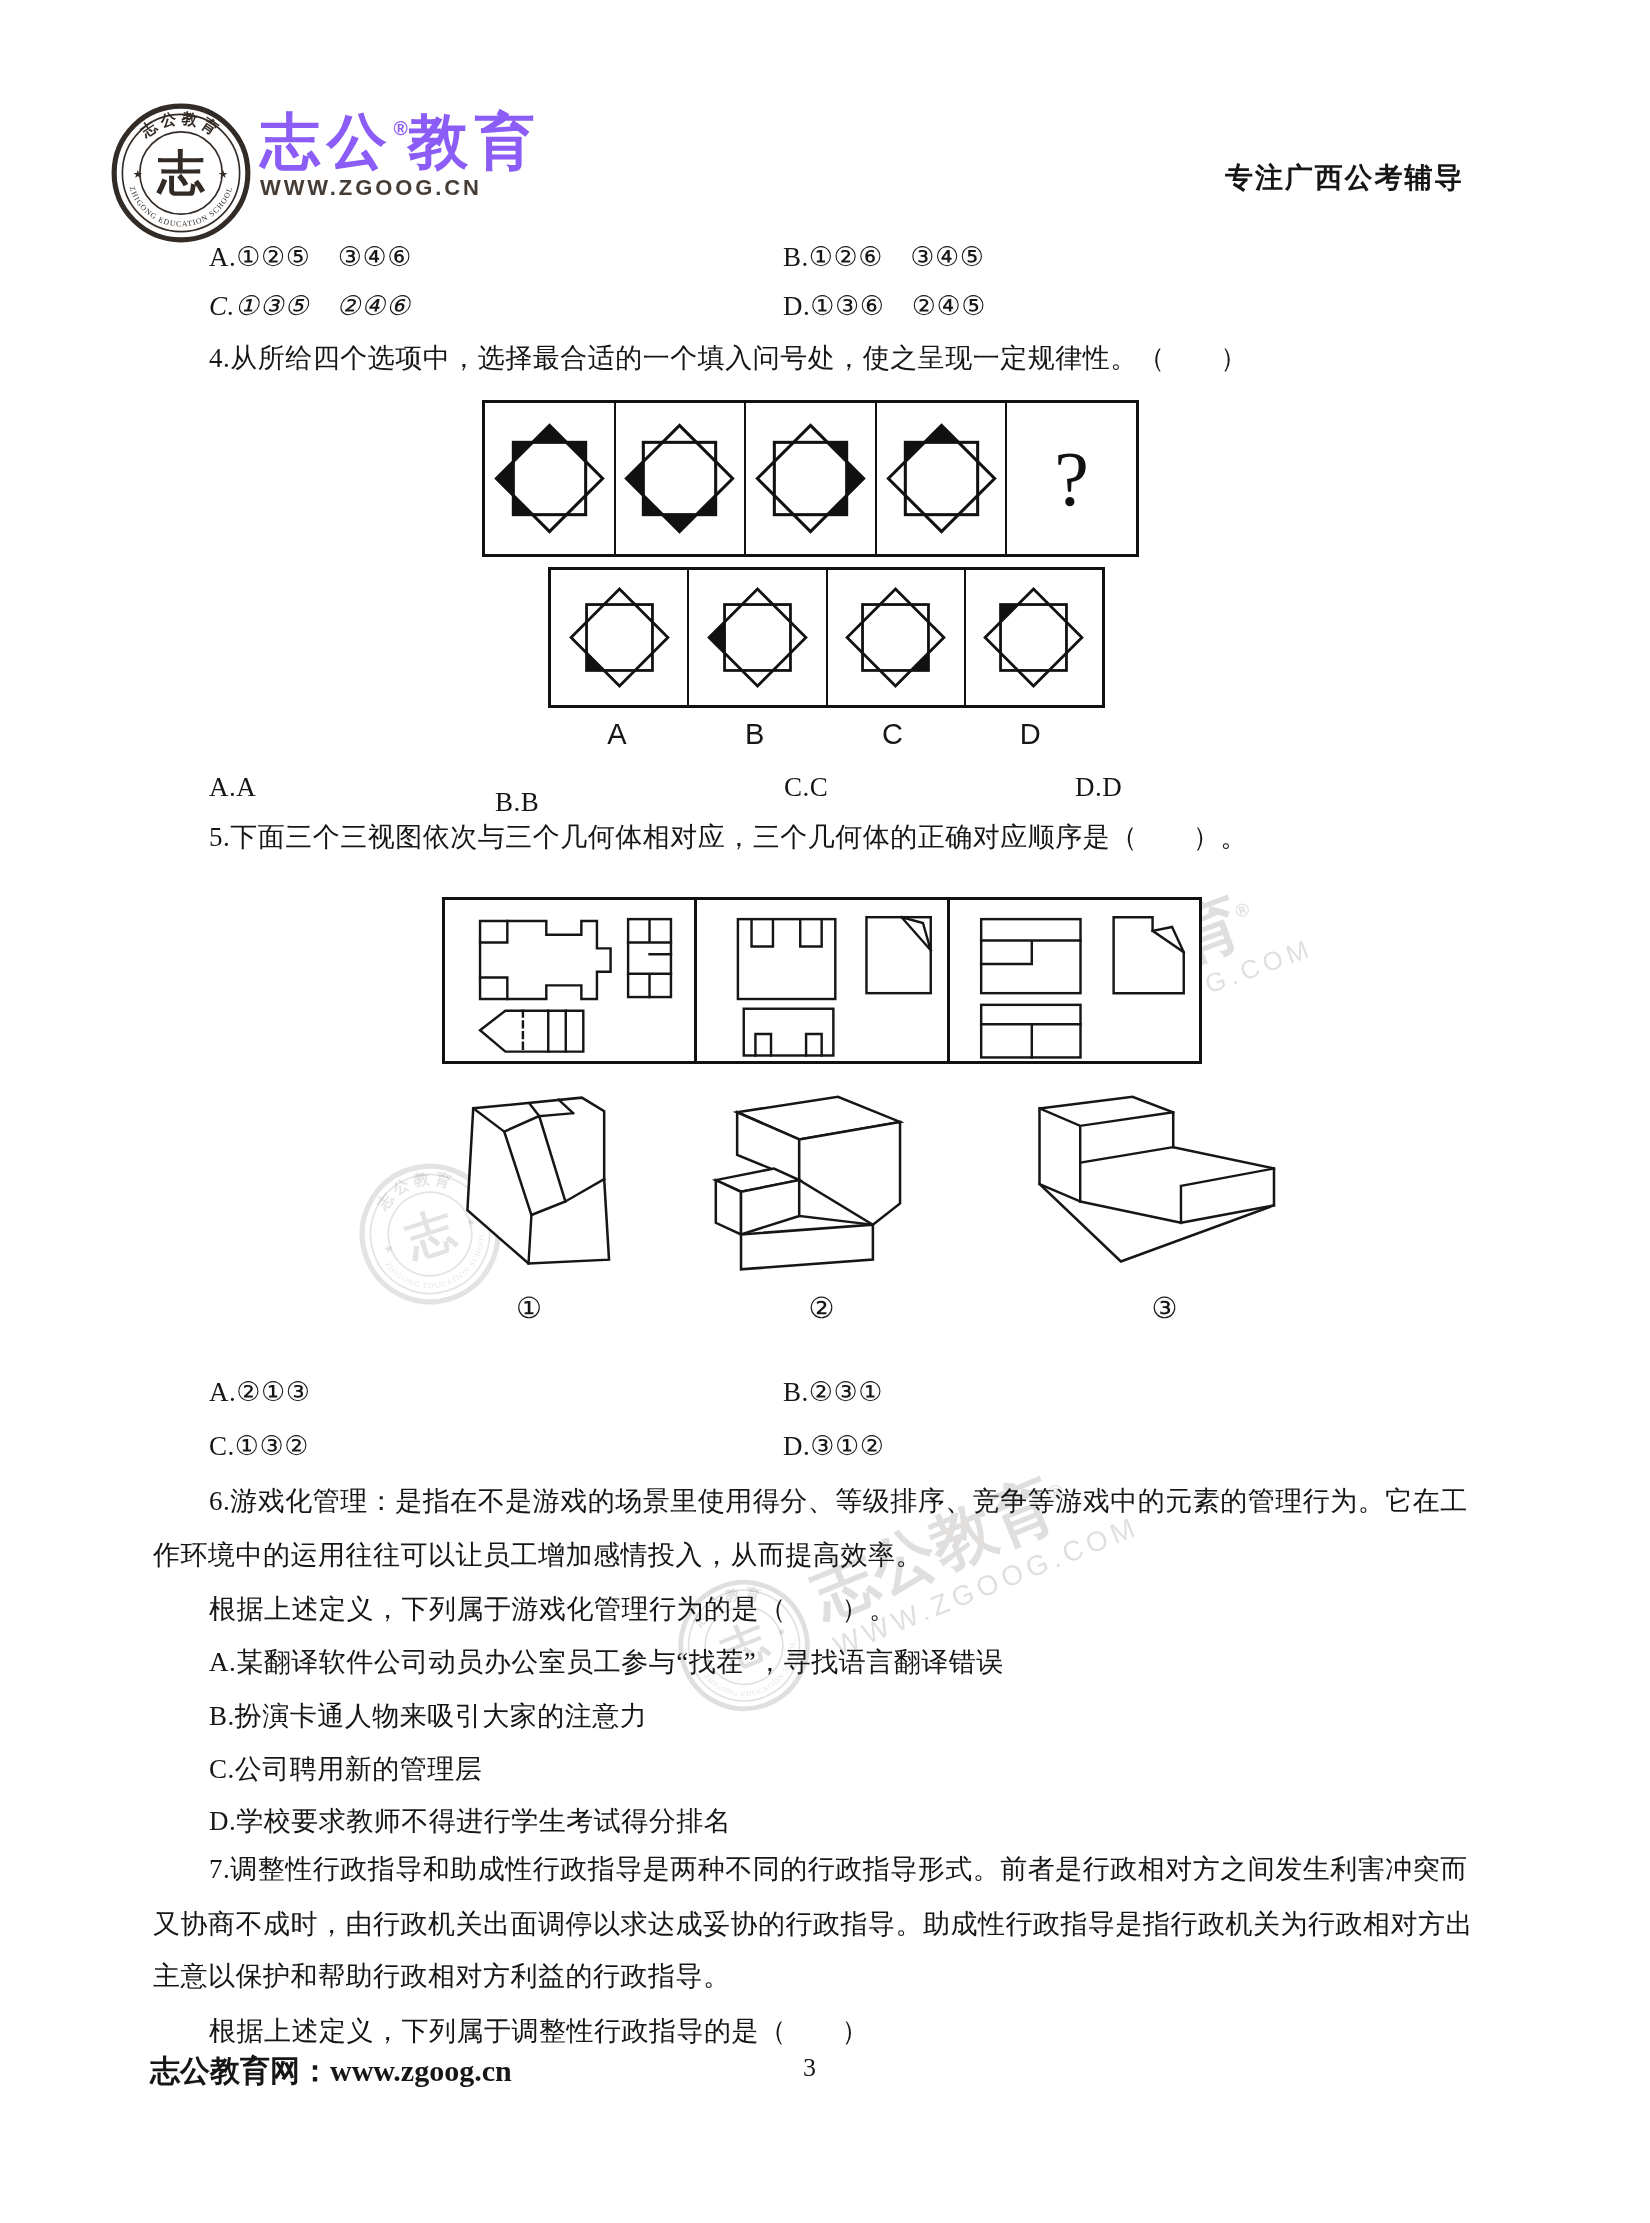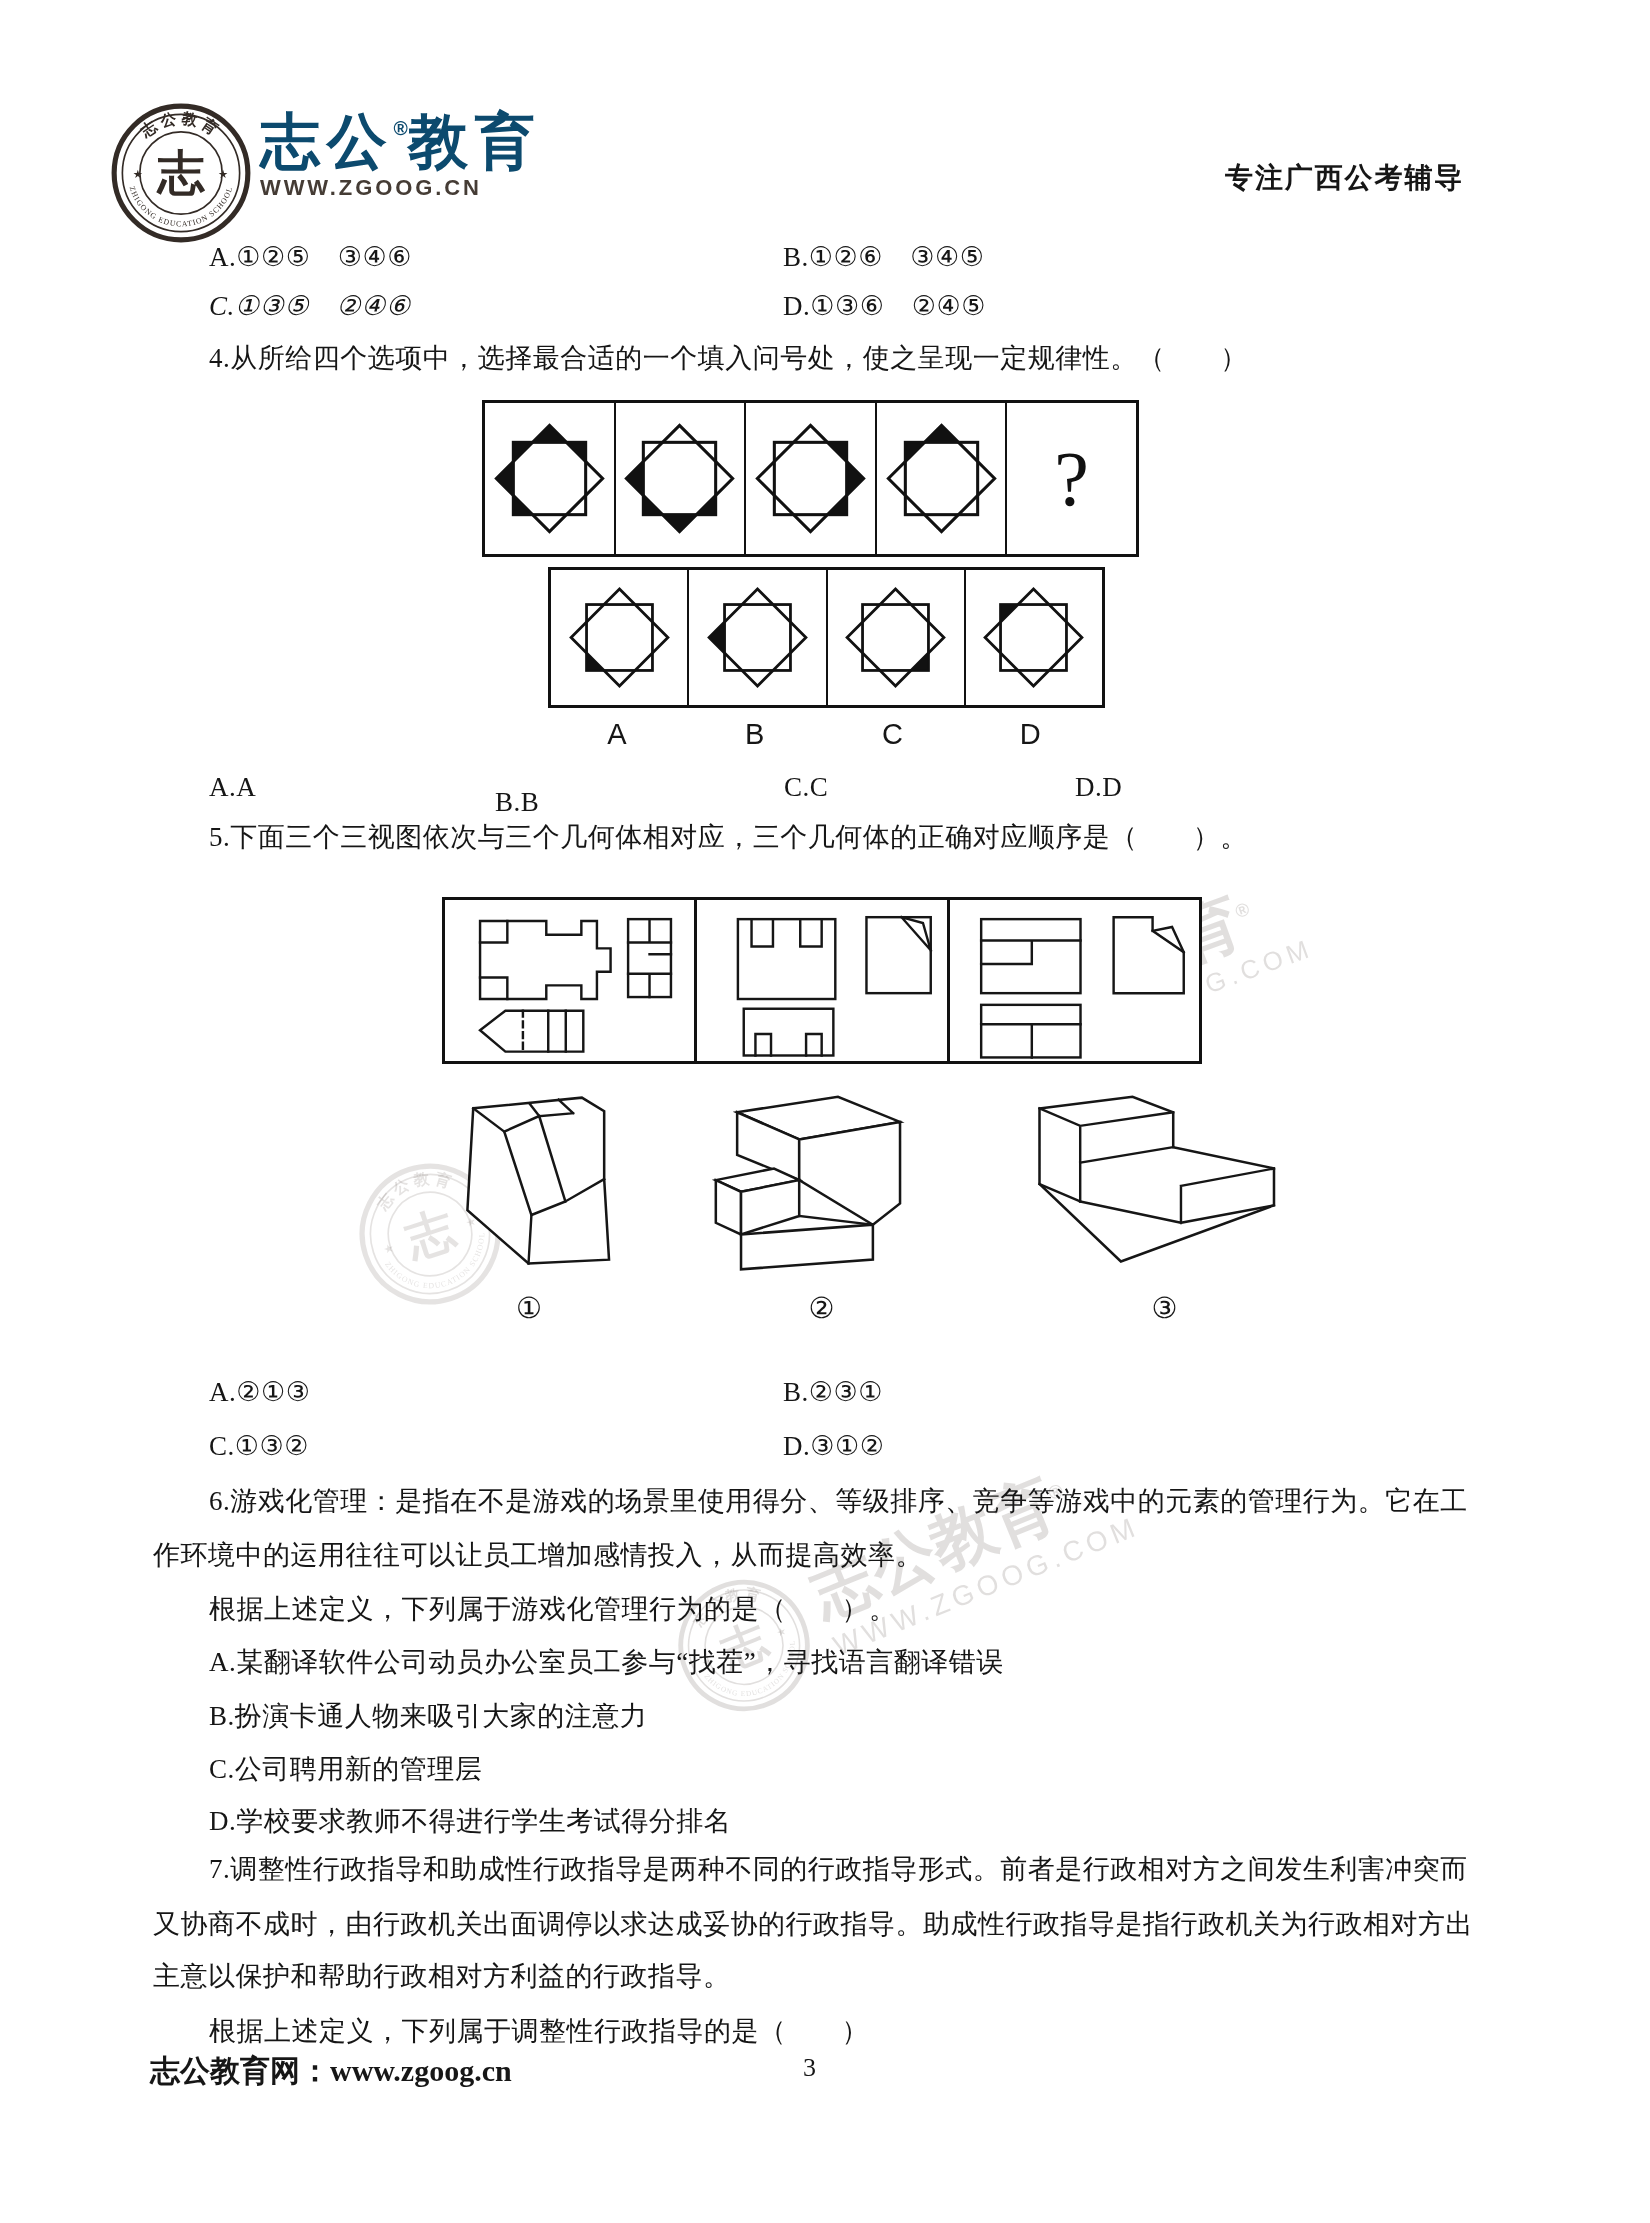--- a/index.html
+++ b/index.html
@@ -7,21 +7,21 @@
     position:relative;width:1651px;height:2223px;background:#ffffff;
     font-family:"Liberation Serif","DejaVu Serif",serif;color:#161616;
     overflow:hidden;margin:0 auto;
   }
   .abs{position:absolute;white-space:nowrap;}
   .line{font-size:27px;letter-spacing:0.5px;z-index:2;}
   
   .seal-slot{display:block;line-height:0;}
   .brand-block{position:absolute;left:260px;top:109px;z-index:2;}
   .brand-row{font-family:"Liberation Sans","DejaVu Sans",sans-serif;font-weight:bold;
-             font-size:60px;letter-spacing:6.8px;color:#0c4a6e;line-height:1.1;}
+             font-size:60px;letter-spacing:6.8px;color:#8b5cf6;line-height:1.1;}
   .brand-row sup{font-size:19.4px;vertical-align:27px;letter-spacing:0;}
   .brand-url{font-family:"Liberation Sans","DejaVu Sans",sans-serif;font-weight:bold;
              font-size:22px;letter-spacing:2.9px;color:#453c35;margin-top:0;}
   .tagline{left:1225px;top:159px;font-weight:bold;font-size:28px;letter-spacing:1.9px;z-index:2;}
   
   .wm{position:absolute;z-index:0;display:flex;align-items:center;gap:15.5px;
       color:rgba(70,58,50,0.16);transform-origin:left center;}
   .wm-brand{font-family:"Liberation Sans","DejaVu Sans",sans-serif;font-weight:bold;line-height:1.05;}
   .wm-brand sup{font-size:0.3em;vertical-align:super;}
   .wm-url{font-family:"Liberation Sans","DejaVu Sans",sans-serif;letter-spacing:4.9px;margin-top:3.9px;}

